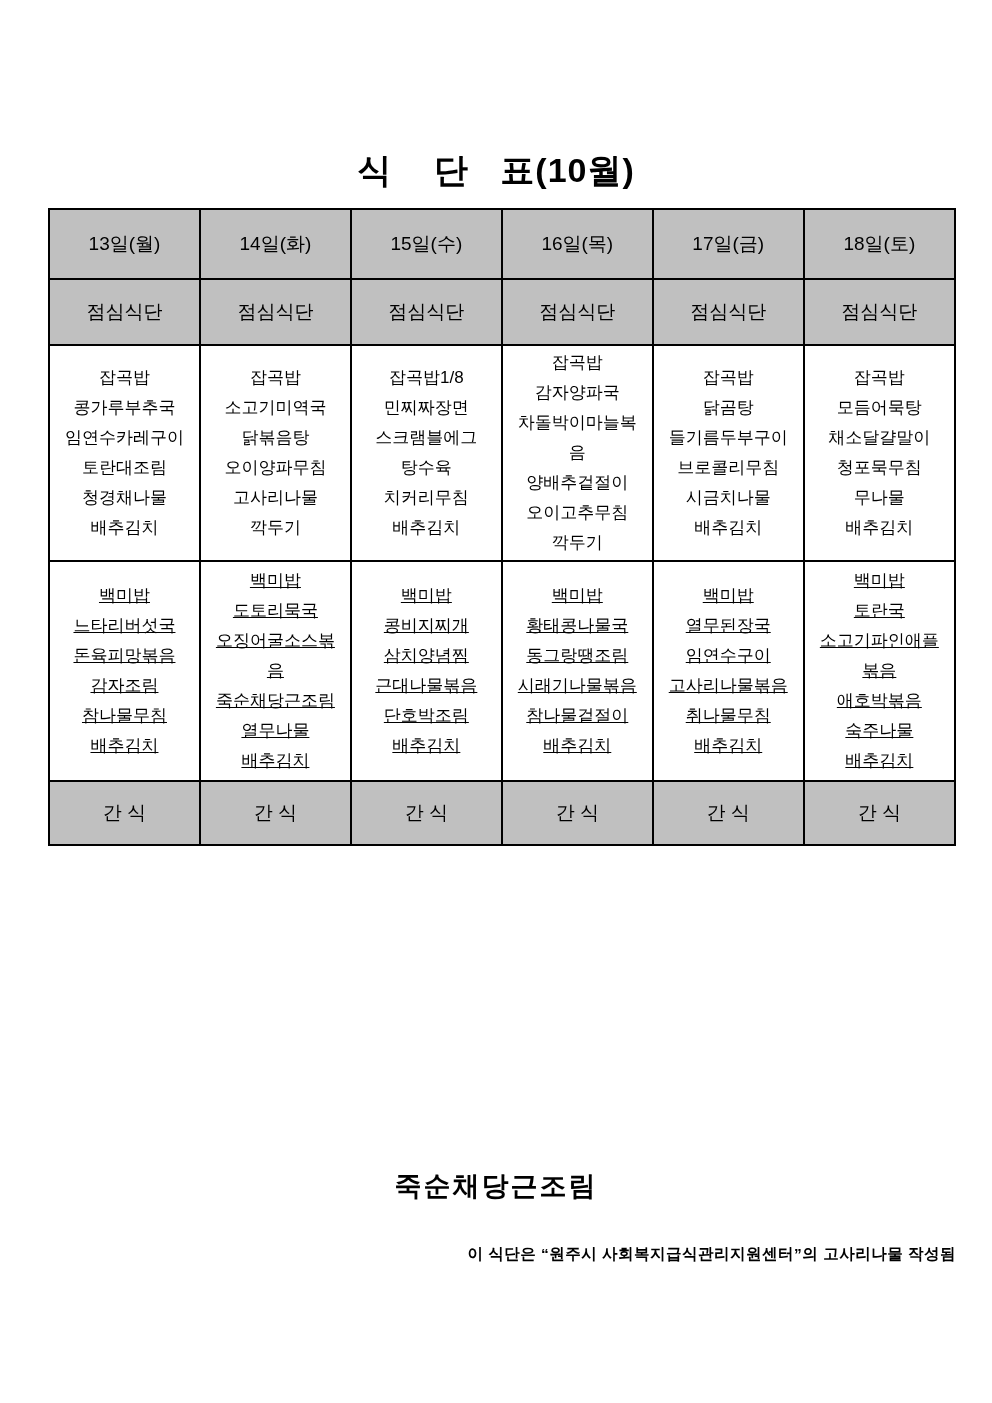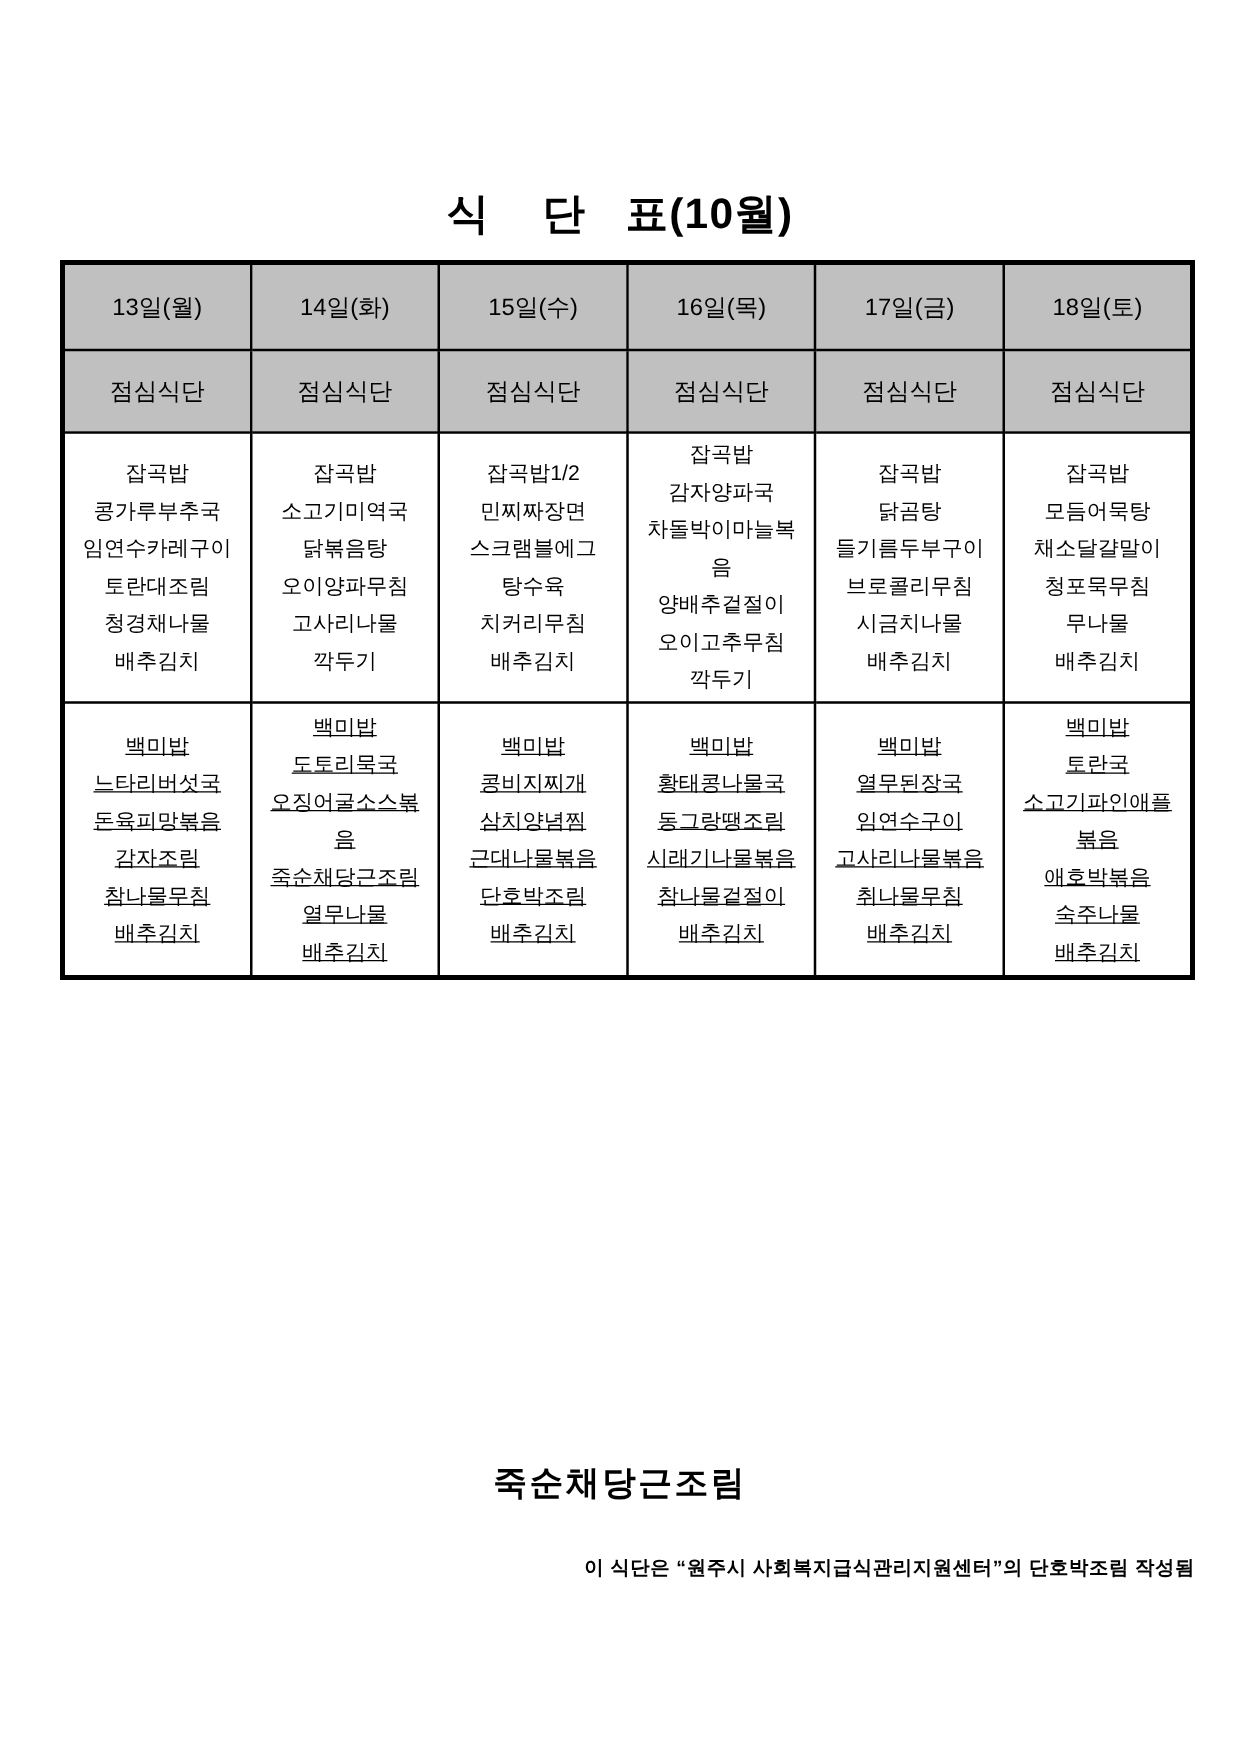--- a/index.html
+++ b/index.html
@@ -21,21 +21,21 @@
     white-space: pre;
     letter-spacing: 1px;
   }
 
   table.menu-table {
     position: absolute;
     left: 48px; top: 208px;
     width: 908px;
     border-collapse: collapse;
     table-layout: fixed;
-    border: 4px solid #000000;
+    border: 2px solid #000000;
   }
   table.menu-table td {
     border: 2px solid #000;
     text-align: center;
     vertical-align: middle;
     padding: 2px 8px;
     overflow: hidden;
   }
   tr.band td {
     background: #c0c0c0;
@@ -112,21 +112,21 @@
 임연수카레구이
 토란대조림
 청경채나물
 배추김치</td>
         <td>잡곡밥
 소고기미역국
 닭볶음탕
 오이양파무침
 고사리나물
 깍두기</td>
-        <td>잡곡밥1/2
+        <td>잡곡밥1/8
 민찌짜장면
 스크램블에그
 탕수육
 치커리무침
 배추김치</td>
         <td>잡곡밥
 감자양파국
 차돌박이마늘복음
 양배추겉절이
 오이고추무침
@@ -175,19 +175,27 @@
 고사리나물볶음
 취나물무침
 배추김치</td>
         <td>백미밥
 토란국
 소고기파인애플볶음
 애호박볶음
 숙주나물
 배추김치</td>
       </tr>
+      <tr class="band r-sh">
+        <td>간 식</td>
+        <td>간 식</td>
+        <td>간 식</td>
+        <td>간 식</td>
+        <td>간 식</td>
+        <td>간 식</td>
+      </tr>
     </tbody>
   </table>
 
   <div class="org-name">죽순채당근조림</div>
-  <div class="footnote">이 식단은 “원주시 사회복지급식관리지원센터”의 단호박조림 작성됨</div>
+  <div class="footnote">이 식단은 “원주시 사회복지급식관리지원센터”의 고사리나물 작성됨</div>
 
 </div>
 
 </body></html>

